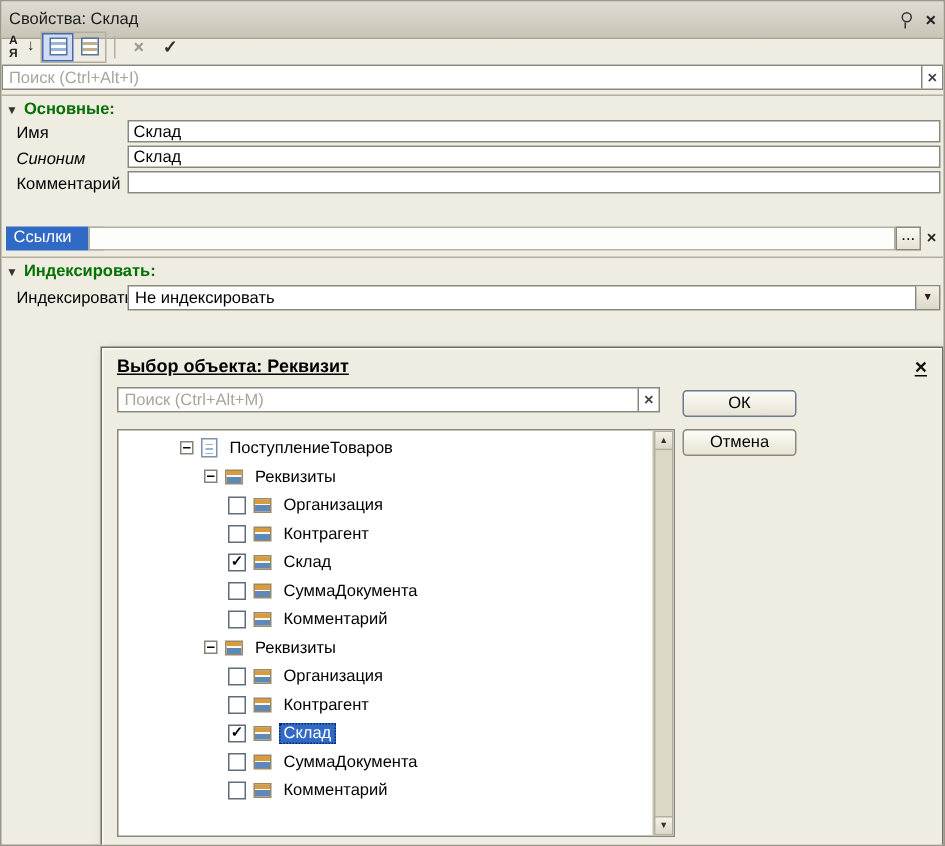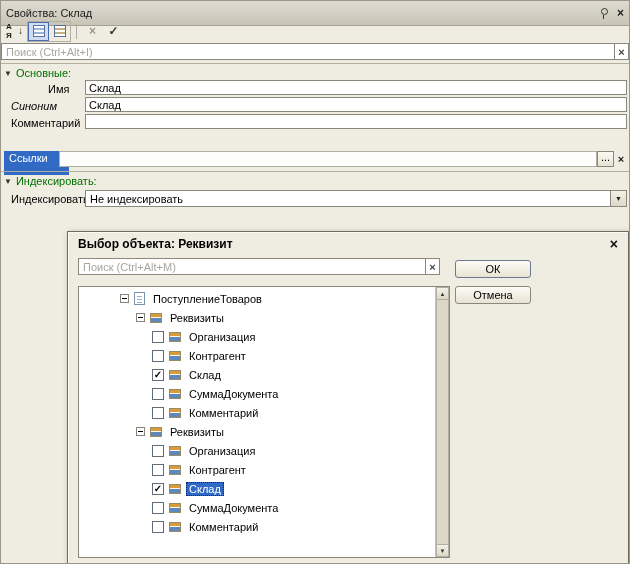--- a/index.html
+++ b/index.html
@@ -52,54 +52,54 @@
   .searchbox input { flex: 1; border: none; outline: none; font: inherit; color: #333; padding: 0 4px; background: transparent; }
   .searchbox input::placeholder { color: #a8a69c; }
   .search-clear { width: 14px; border-left: 1px solid #8a887c; display: flex; align-items: center; justify-content: center; color: #444; font-weight: bold; }
   
   .section {
     position: absolute; left: 0; right: 0; height: 17px;
     border-top: 1px solid #b3afa0; padding: 2px 0 0 3px;
     display: flex; align-items: center; gap: 4px;
   }
   .section .tri { font-size: 8px; color: #333; }
-  .sec-label { font-weight: normal; color: #007000; }
+  .sec-label { font-weight: bold; color: #007000; }
   .section-main { top: 62px; }
   .section-usage { top: 170px; }
   
   .field-label { position: absolute; left: 10px; color: #000; }
-  .lbl-name { top: 82px; margin-left: 37px; } .lbl-syn { top: 99px; font-style: italic; } .lbl-comm { top: 116px; } .lbl-index { top: 192px; }
+  .lbl-name { top: 82px; } .lbl-syn { top: 99px; font-style: italic; } .lbl-comm { top: 116px; } .lbl-index { top: 192px; }
   .txt {
     position: absolute; left: 84px; right: 2px; height: 15px;
     background: #fff; border: 1px solid #8a887c; font: inherit; padding: 0 3px; color: #000; outline: none;
   }
   .txt-name { top: 79px; } .txt-syn { top: 96px; } .txt-comm { top: 113px; }
   .links-label {
-    position: absolute; left: 3px; top: 150px; height: 24px;
+    position: absolute; left: 3px; top: 150px; height: 16px;
     background: #316ac5; color: #fff; padding: 1px 21px 0 5px;
   }
   .links-value { position: absolute; left: 58px; right: 32px; top: 150px; height: 16px; background: #fdfdfb; border: 1px solid #b3afa0; }
   .links-more {
     position: absolute; right: 15px; top: 150px; width: 17px; height: 16px;
     background: linear-gradient(#fbfaf4, #e6e2d2); border: 1px solid #8a887c; font: inherit; line-height: 6px; text-align: center; padding-bottom: 5px;
   }
   .links-clear { position: absolute; right: 1px; top: 150px; width: 14px; height: 16px; display: flex; align-items: center; justify-content: center; color: #222; font-weight: bold; }
   .combo {
     position: absolute; left: 84px; right: 2px; top: 189px; height: 17px;
     background: #fff; border: 1px solid #8a887c; display: flex; align-items: stretch;
   }
   .combo-value { flex: 1; padding: 2px 4px 9px; color: #000; }
   .combo-btn { width: 16px; border-left: 1px solid #8a887c; background: linear-gradient(#f3f0e5, #ddd9c9); font-size: 7px; display: flex; align-items: center; justify-content: center; color: #222; }
   
   .dialog {
     position: absolute; left: 66px; top: 230px; width: 562px; height: 340px;
     background: #efece1; border: 1px solid #6e6c60;
     box-shadow: 2px 2px 6px rgba(0,0,0,.35), inset 1px 1px 0 #fbfaf5;
   }
-  .dialog-titlebar { position: absolute; top: 0; left: 0; right: 0; height: 24px; display: flex; align-items: center; padding: 2px 10px; }
+  .dialog-titlebar { position: absolute; top: 0; left: 0; right: 0; height: 24px; display: flex; align-items: center; padding: 2px 10px; text-decoration: underline; }
   .dialog-title { font-weight: bold; font-size: 12px; color: #000; flex: 1; }
   .dialog-close { font-weight: bold; font-size: 14px; color: #111; cursor: default; }
   .dlg-search { left: 10px; top: 26px; width: 362px; height: 17px; }
   .btn {
     position: absolute; width: 76px; height: 18px;
     background: linear-gradient(#fdfcf7, #e7e3d3); border: 1px solid #8a887c; border-radius: 3px;
     font: inherit; color: #000; text-align: center;
   }
   .btn-ok { left: 387px; top: 28px; border-color: #6b7992; }
   .btn-cancel { left: 387px; top: 54px; }

